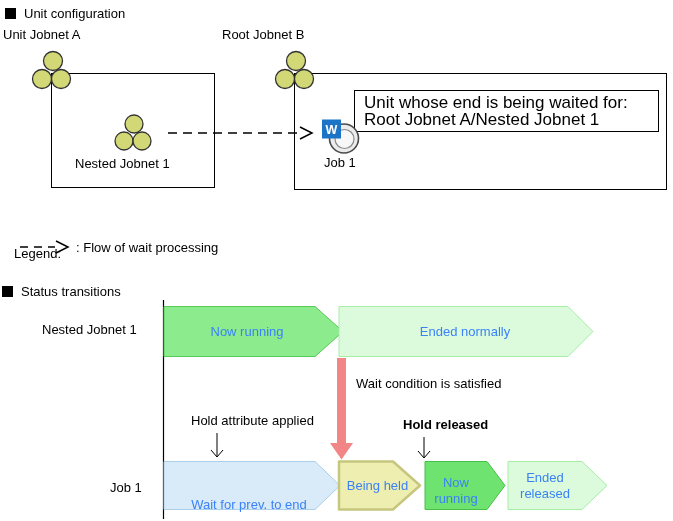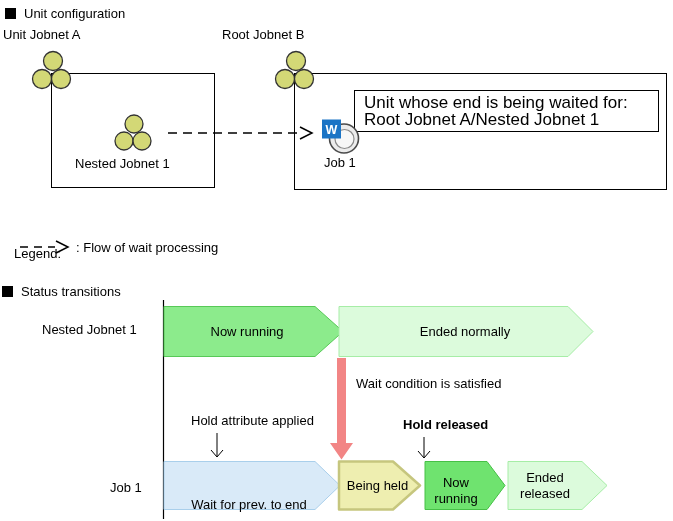--- a/index.html
+++ b/index.html
@@ -11,21 +11,21 @@
   .label{font-size:13px;line-height:15px;white-space:nowrap;}
   .heading{display:flex;align-items:center;gap:8px;font-size:13px;white-space:nowrap;}
   .sq{width:11px;height:11px;background:#000;flex:0 0 auto;}
   .unitbox{border:1px solid #000;background:#fff;box-sizing:border-box;}
   .callout{
     border:1px solid #000;background:#fff;box-sizing:border-box;
     font-size:17px;line-height:17px;padding:3px 0 0 9px;white-space:nowrap;
   }
   .seg-label{
     display:flex;align-items:center;justify-content:center;
-    text-align:center;font-size:13px;line-height:16px;color:#000000;
+    text-align:center;font-size:13px;line-height:16px;color:#3b82f6;
   }
   svg{display:block;}
   svg text{font-family:"Liberation Sans","DejaVu Sans",sans-serif;}
 </style>
 </head>
 <body>
 
 <div class="canvas">
 
   <div class="abs heading" style="left:5px;top:6px;gap:8px;">

